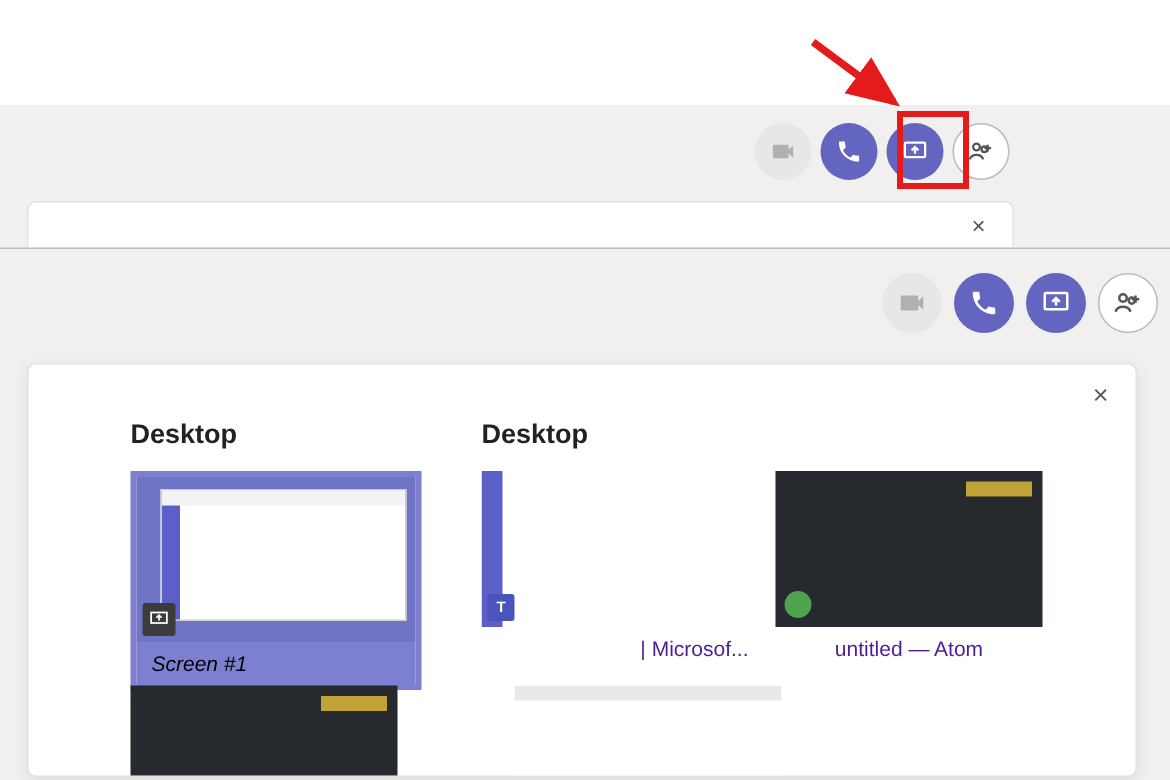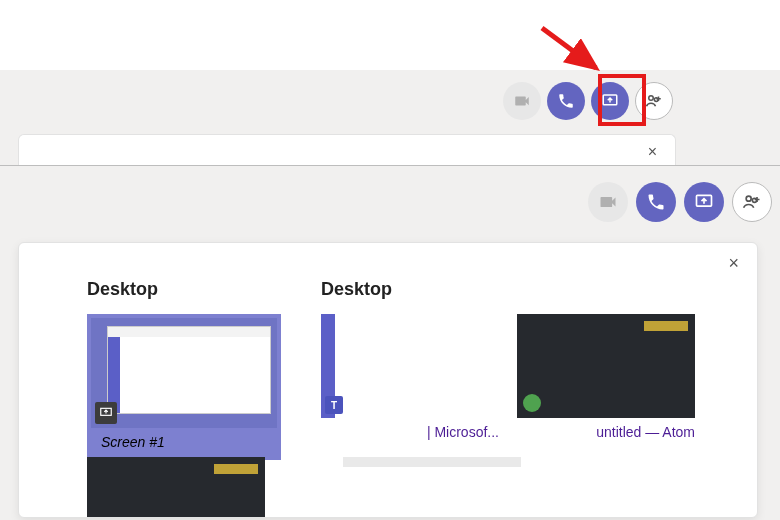--- a/index.html
+++ b/index.html
@@ -167,21 +167,21 @@
             <div class="thumb-col">
               <div class="thumb thumb-teams">
                   <div class="badge-teams">T</div>
                 </div>
               <div class="thumb-label" style="text-align:right">| Microsof...</div>
             </div>
             <div class="thumb-col">
               <div class="thumb thumb-atom">
                   <div class="badge-atom"></div>
                 </div>
-              <div class="thumb-label" style="text-align:right">untitled — Atom</div>
+              <div class="thumb-label" style="text-align:center">untitled — Atom</div>
             </div>
           </div>
         </div>
       </div>
 
       <div class="row2">
         <div class="thumb2-col">
           <div class="thumb2 thumb-atom"></div>
         </div>
         <div class="thumb2-col" style="margin-left:38px">

